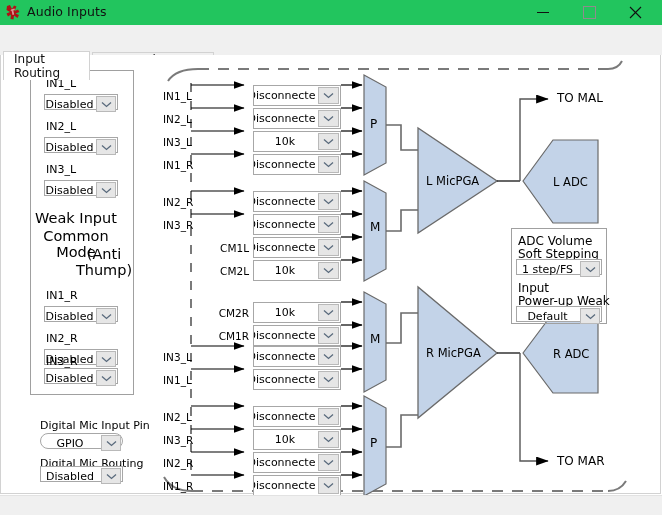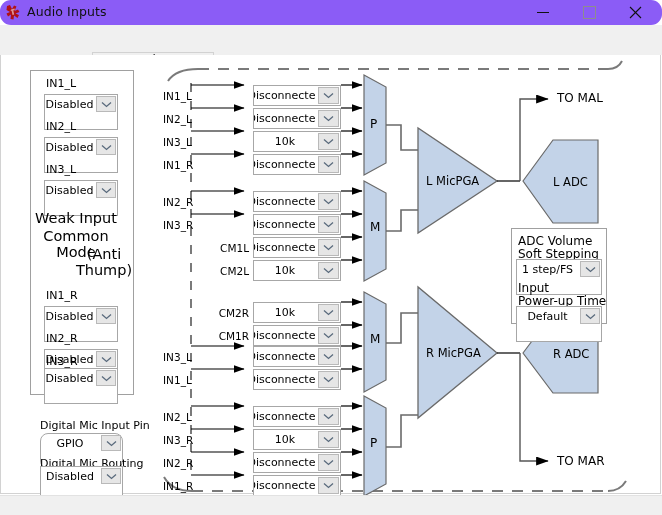--- a/index.html
+++ b/index.html
@@ -8,22 +8,21 @@
     background:#ffffff;
     font-family:"DejaVu Sans","Liberation Sans",sans-serif;
     font-size:11px;
     color:#000;
     overflow:hidden;
     position:relative;
   }
   
   #titlebar{
     position:absolute;left:0;top:0;width:662px;height:25px;
-    background:#8b5cf6;
-    border-radius:11px;
+    background:#22c55e;
   }
   #app-icon{
     position:absolute;left:5px;top:4px;width:17px;height:17px;
   }
   #app-title{
     position:absolute;left:27px;top:4px;
     font-size:12.5px;color:#111;
     font-family:"DejaVu Sans","Liberation Sans",sans-serif;
     letter-spacing:.1px;
   }
@@ -93,21 +92,21 @@
     border:1px solid #a0a0a0;
     background:transparent;
     box-sizing:border-box;
   }
   #grp-weak{left:30px;top:70px;width:104px;height:325px;}
   #grp-adcvol{left:511px;top:228px;width:96px;height:96px;}
 
   
   .combo{
     position:absolute;
-    height:36px;
+    height:16px;
     border:1px solid #a7a7a7;
     background:#ffffff;
     box-sizing:border-box;
   }
   .combo .cval{
     position:absolute;left:0;top:0;right:23px;height:18px;
     display:flex;align-items:center;justify-content:center;
     font-size:11px;color:#000;
     white-space:nowrap;overflow:hidden;
   }
@@ -190,20 +189,23 @@
     <div class="glyph">
       <svg width="13" height="13" viewBox="0 0 13 13">
         <line x1="1" y1="1" x2="12" y2="12" stroke="#111" stroke-width="1.1"></line>
         <line x1="12" y1="1" x2="1" y2="12" stroke="#111" stroke-width="1.1"></line>
       </svg>
     </div>
   </div>
 </div>
 
 <div id="tabstrip">
+  <div class="tab active" id="tab-input-routing">
+    <span>Input Routing</span>
+  </div>
   <div class="tab" id="tab-input-volume">
     <span>Input Volume Control</span>
   </div>
 </div>
 
 <div id="content"></div>
 <div id="content-border"></div>
 
 <svg id="diagram" viewBox="0 0 662 440">
   <defs>
@@ -537,21 +539,21 @@
 <div class="adclbl" style="top:247px;">Soft Stepping</div>
 <div class="combo acombo" style="top:259px;">
   <div class="cval">1 step/FS</div>
   <div class="cbtn">
     <svg width="11" height="7" viewBox="0 0 11 7">
         <path d="M1 1.5 L5.5 5.5 L10 1.5" fill="none" stroke="#5a6b7d" stroke-width="1.3"></path>
       </svg>
   </div>
 </div>
 <div class="adclbl" style="top:281px;">Input</div>
-<div class="adclbl" style="top:294px;">Power-up Time</div>
+<div class="adclbl" style="top:294px;">Power-up Weak</div>
 <div class="combo acombo" style="top:306px;">
   <div class="cval">Default</div>
   <div class="cbtn">
     <svg width="11" height="7" viewBox="0 0 11 7">
         <path d="M1 1.5 L5.5 5.5 L10 1.5" fill="none" stroke="#5a6b7d" stroke-width="1.3"></path>
       </svg>
   </div>
 </div>
 
 <div id="statusbar"></div>

